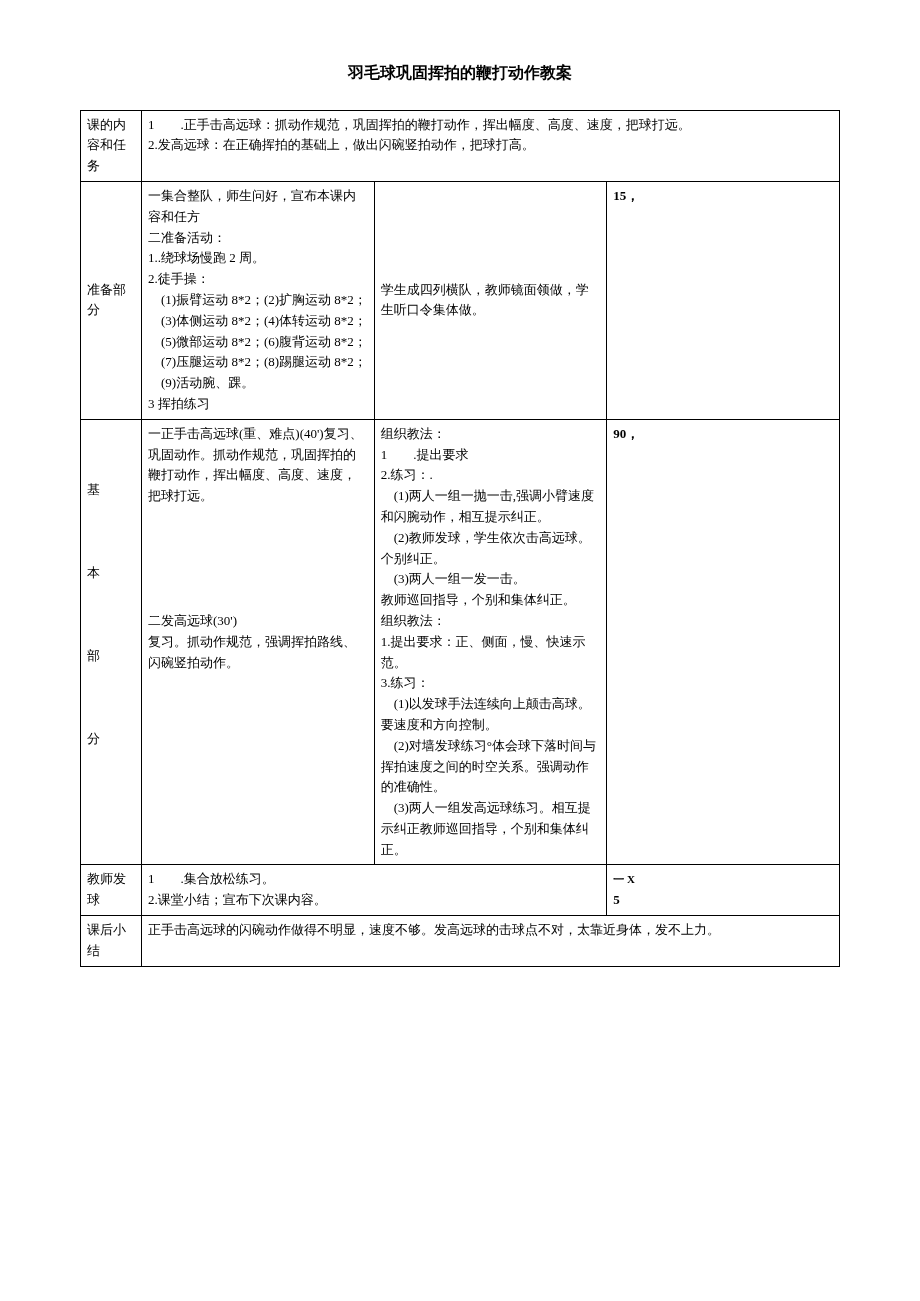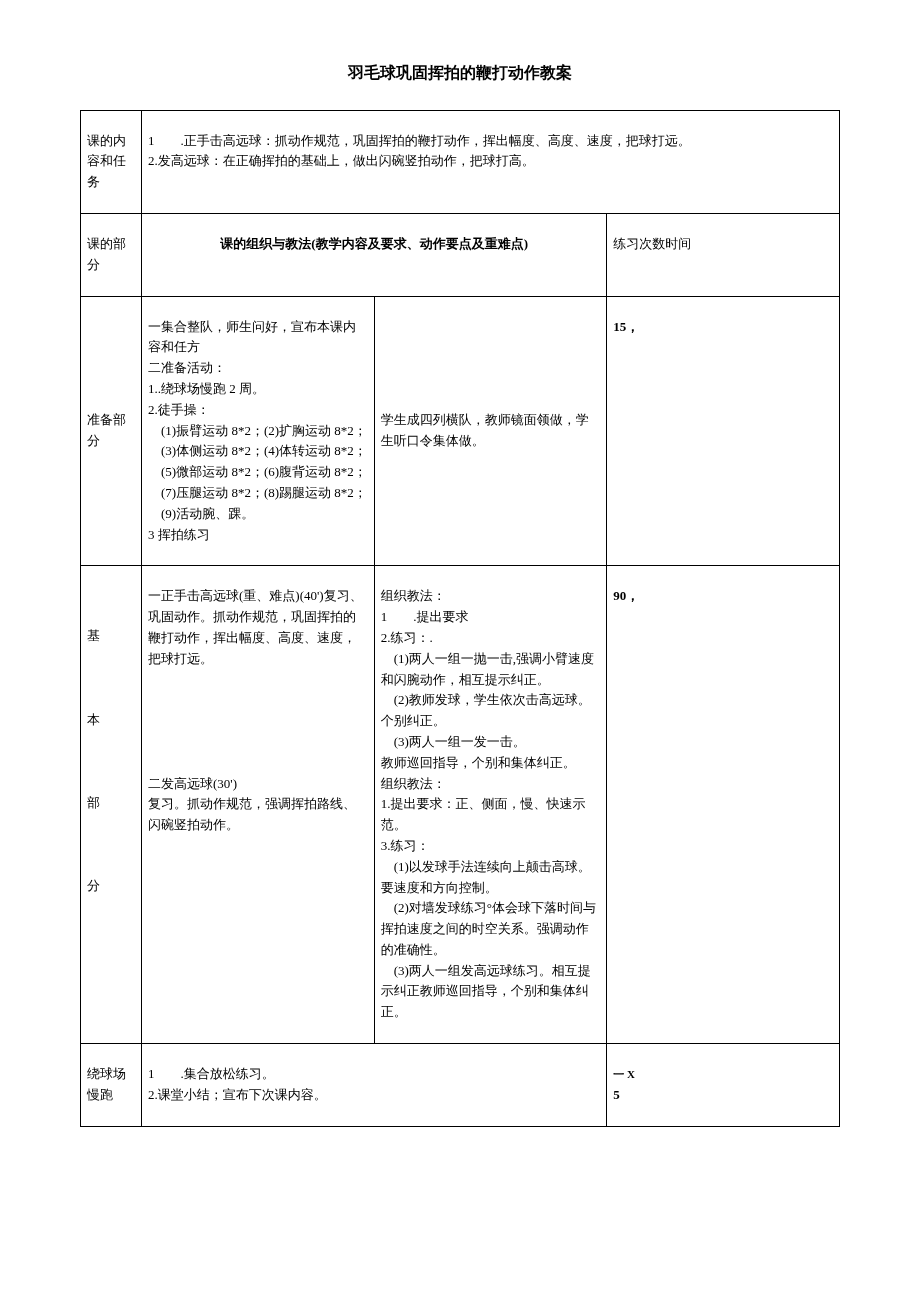--- a/index.html
+++ b/index.html
@@ -17,21 +17,21 @@
     font-size: 16px;
     margin-bottom: 24px;
   }
   table {
     border-collapse: collapse;
     width: 100%;
     table-layout: fixed;
   }
   td {
     border: 1px solid #000;
-    padding: 20px 6px;
+    padding: 4px 6px;
     vertical-align: top;
     font-size: 13px;
     word-wrap: break-word;
   }
   .section-label {
     width: 48px;
     text-align: left;
     vertical-align: middle;
   }
   .time-col {
@@ -50,25 +50,20 @@
 <body>
 
 <div class="title">羽毛球巩固挥拍的鞭打动作教案</div>
 
 <table>
   <tbody>
       <tr>
     <td class="section-label">课的内容和任务</td>
     <td colspan="3" style="white-space: pre-wrap;">1　　.正手击高远球：抓动作规范，巩固挥拍的鞭打动作，挥出幅度、高度、速度，把球打远。
 2.发高远球：在正确挥拍的基础上，做出闪碗竖拍动作，把球打高。</td>
-  </tr>
-  <tr>
-    <td class="section-label">课的部分</td>
-    <td colspan="2" class="header-cell">课的组织与教法(教学内容及要求、动作要点及重难点)</td>
-    <td class="time-col">练习次数时间</td>
   </tr>
   <tr>
     <td class="section-label" style="vertical-align: middle; margin-left: 12px;">准备部分</td>
     <td style="width:45%; white-space: pre-wrap;">一集合整队，师生问好，宣布本课内容和任方
 二准备活动：
 1..绕球场慢跑 2 周。
 2.徒手操：
 　(1)振臂运动 8*2；(2)扩胸运动 8*2；
 　(3)体侧运动 8*2；(4)体转运动 8*2；
 　(5)微部运动 8*2；(6)腹背运动 8*2；
@@ -109,22 +104,26 @@
 教师巡回指导，个别和集体纠正。
 组织教法：
 1.提出要求：正、侧面，慢、快速示范。
 3.练习：
 　(1)以发球手法连续向上颠击高球。要速度和方向控制。
 　(2)对墙发球练习°体会球下落时间与挥拍速度之间的时空关系。强调动作的准确性。
 　(3)两人一组发高远球练习。相互提示纠正教师巡回指导，个别和集体纠正。</td>
     <td class="time-col"><b>90，</b></td>
   </tr>
   <tr>
-    <td class="section-label">绕球场慢跑</td>
+    <td class="section-label">教师发球</td>
     <td colspan="2" style="white-space: pre-wrap;">1　　.集合放松练习。
 2.课堂小结；宣布下次课内容。</td>
     <td class="time-col">
       <span class="small-x" style="font-weight:bold;margin-top:40px;">一 X</span><br>
       <b>5</b>
     </td>
   </tr>
+  <tr>
+    <td class="section-label">课后小结</td>
+    <td colspan="3">正手击高远球的闪碗动作做得不明显，速度不够。发高远球的击球点不对，太靠近身体，发不上力。</td>
+  </tr>
 </tbody>
   </table>
 
 </body></html>

